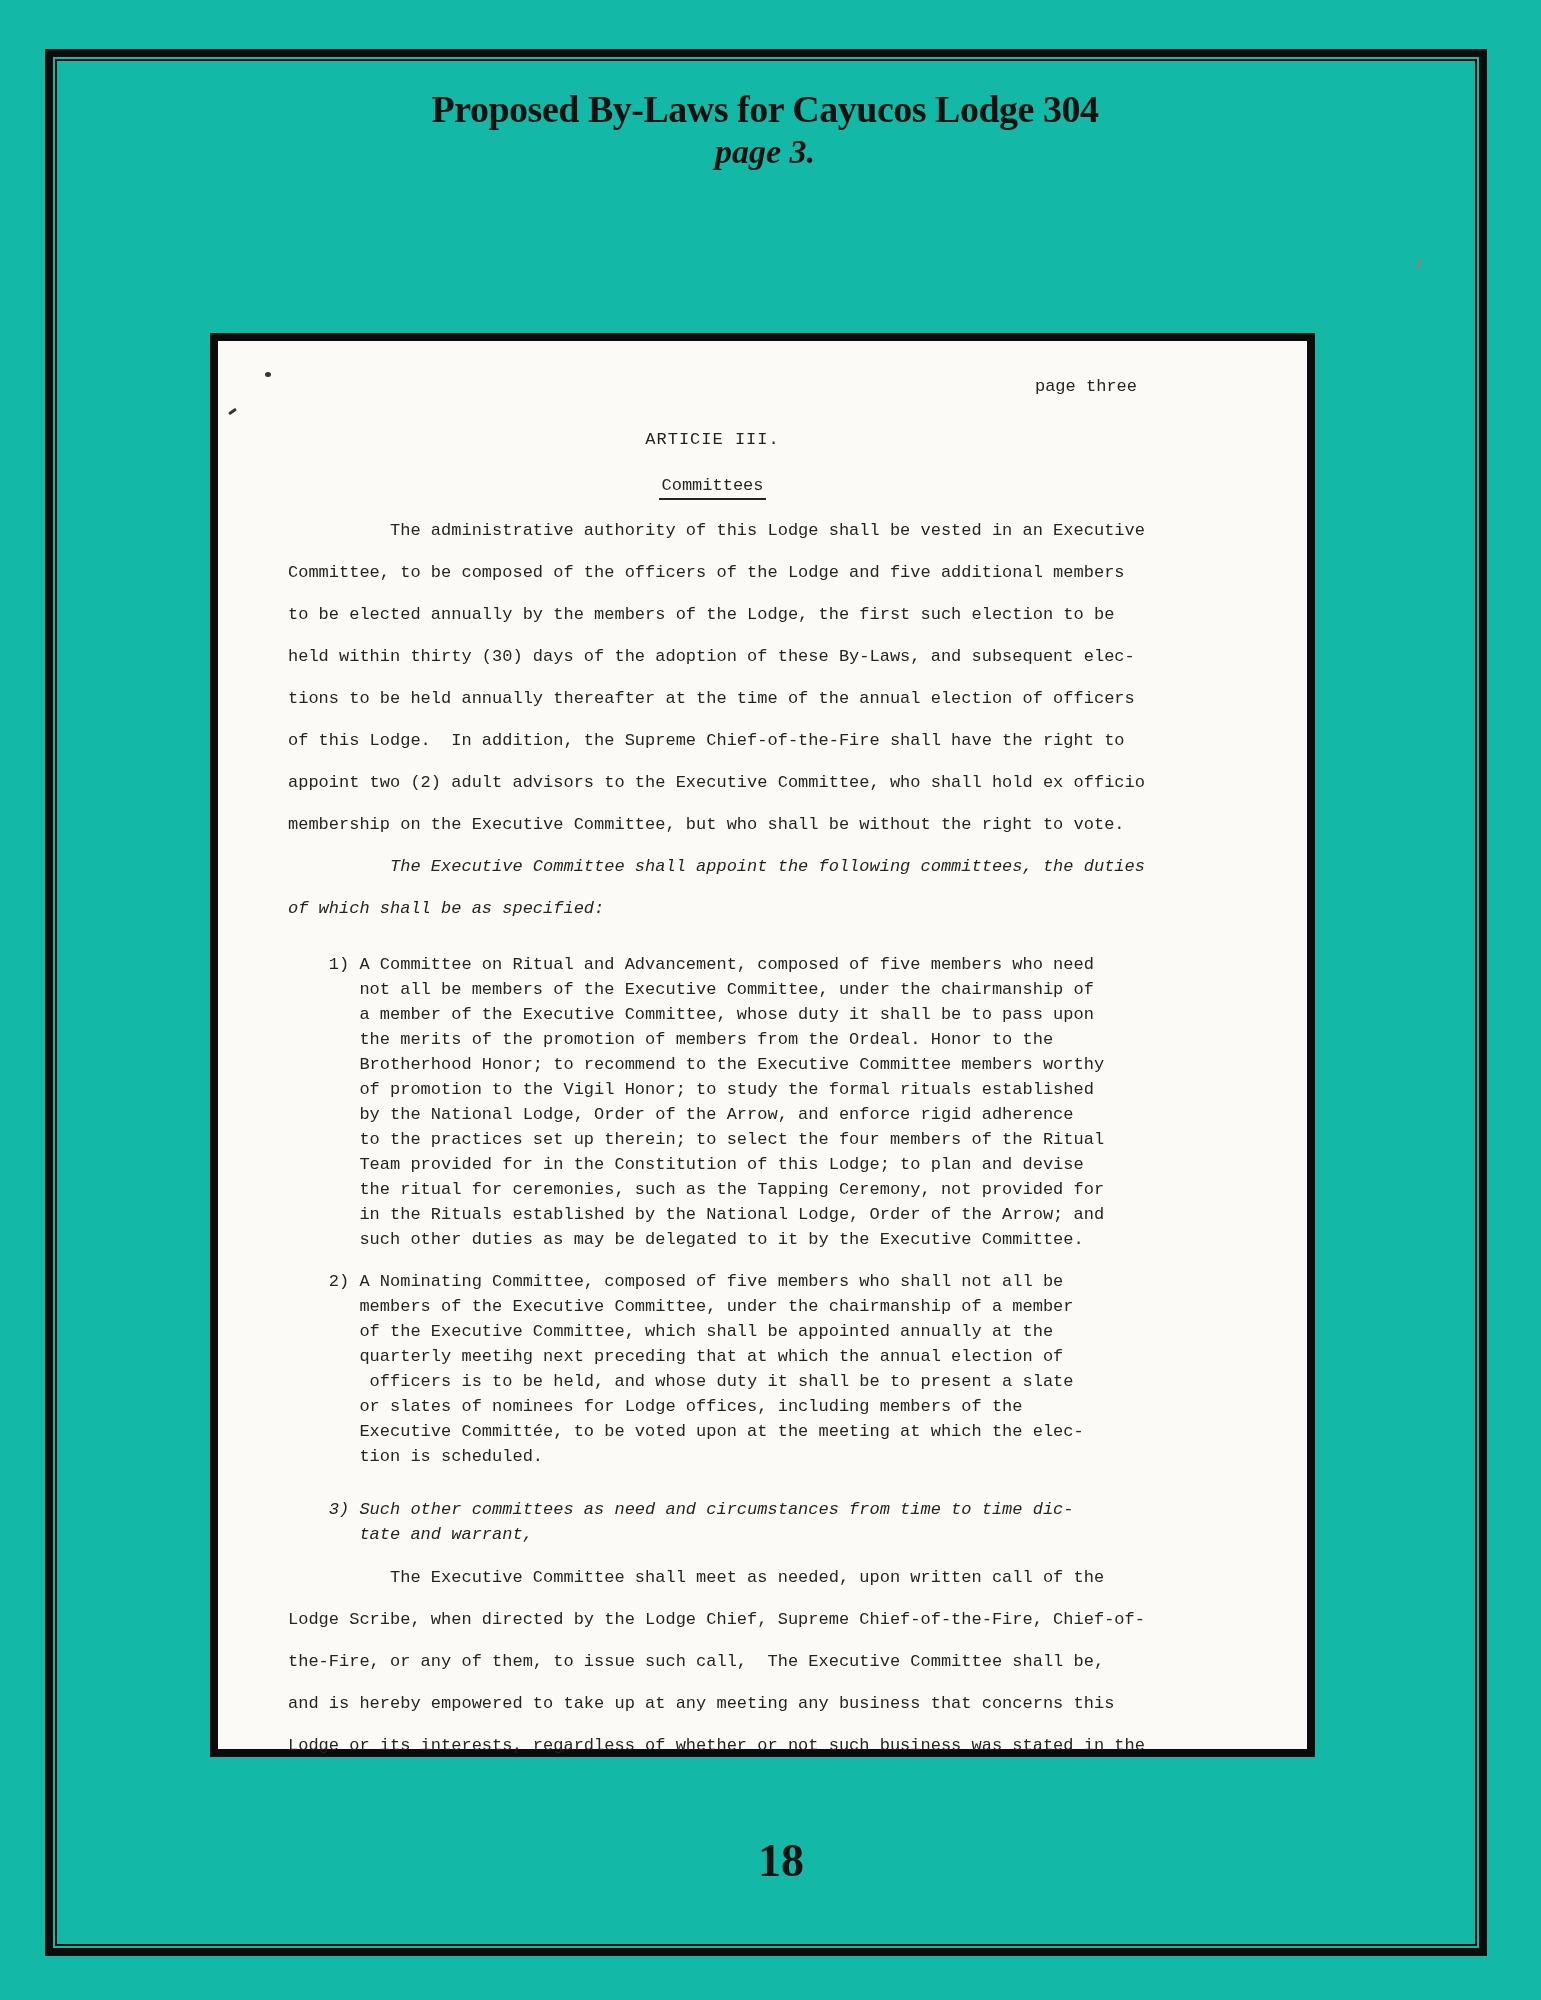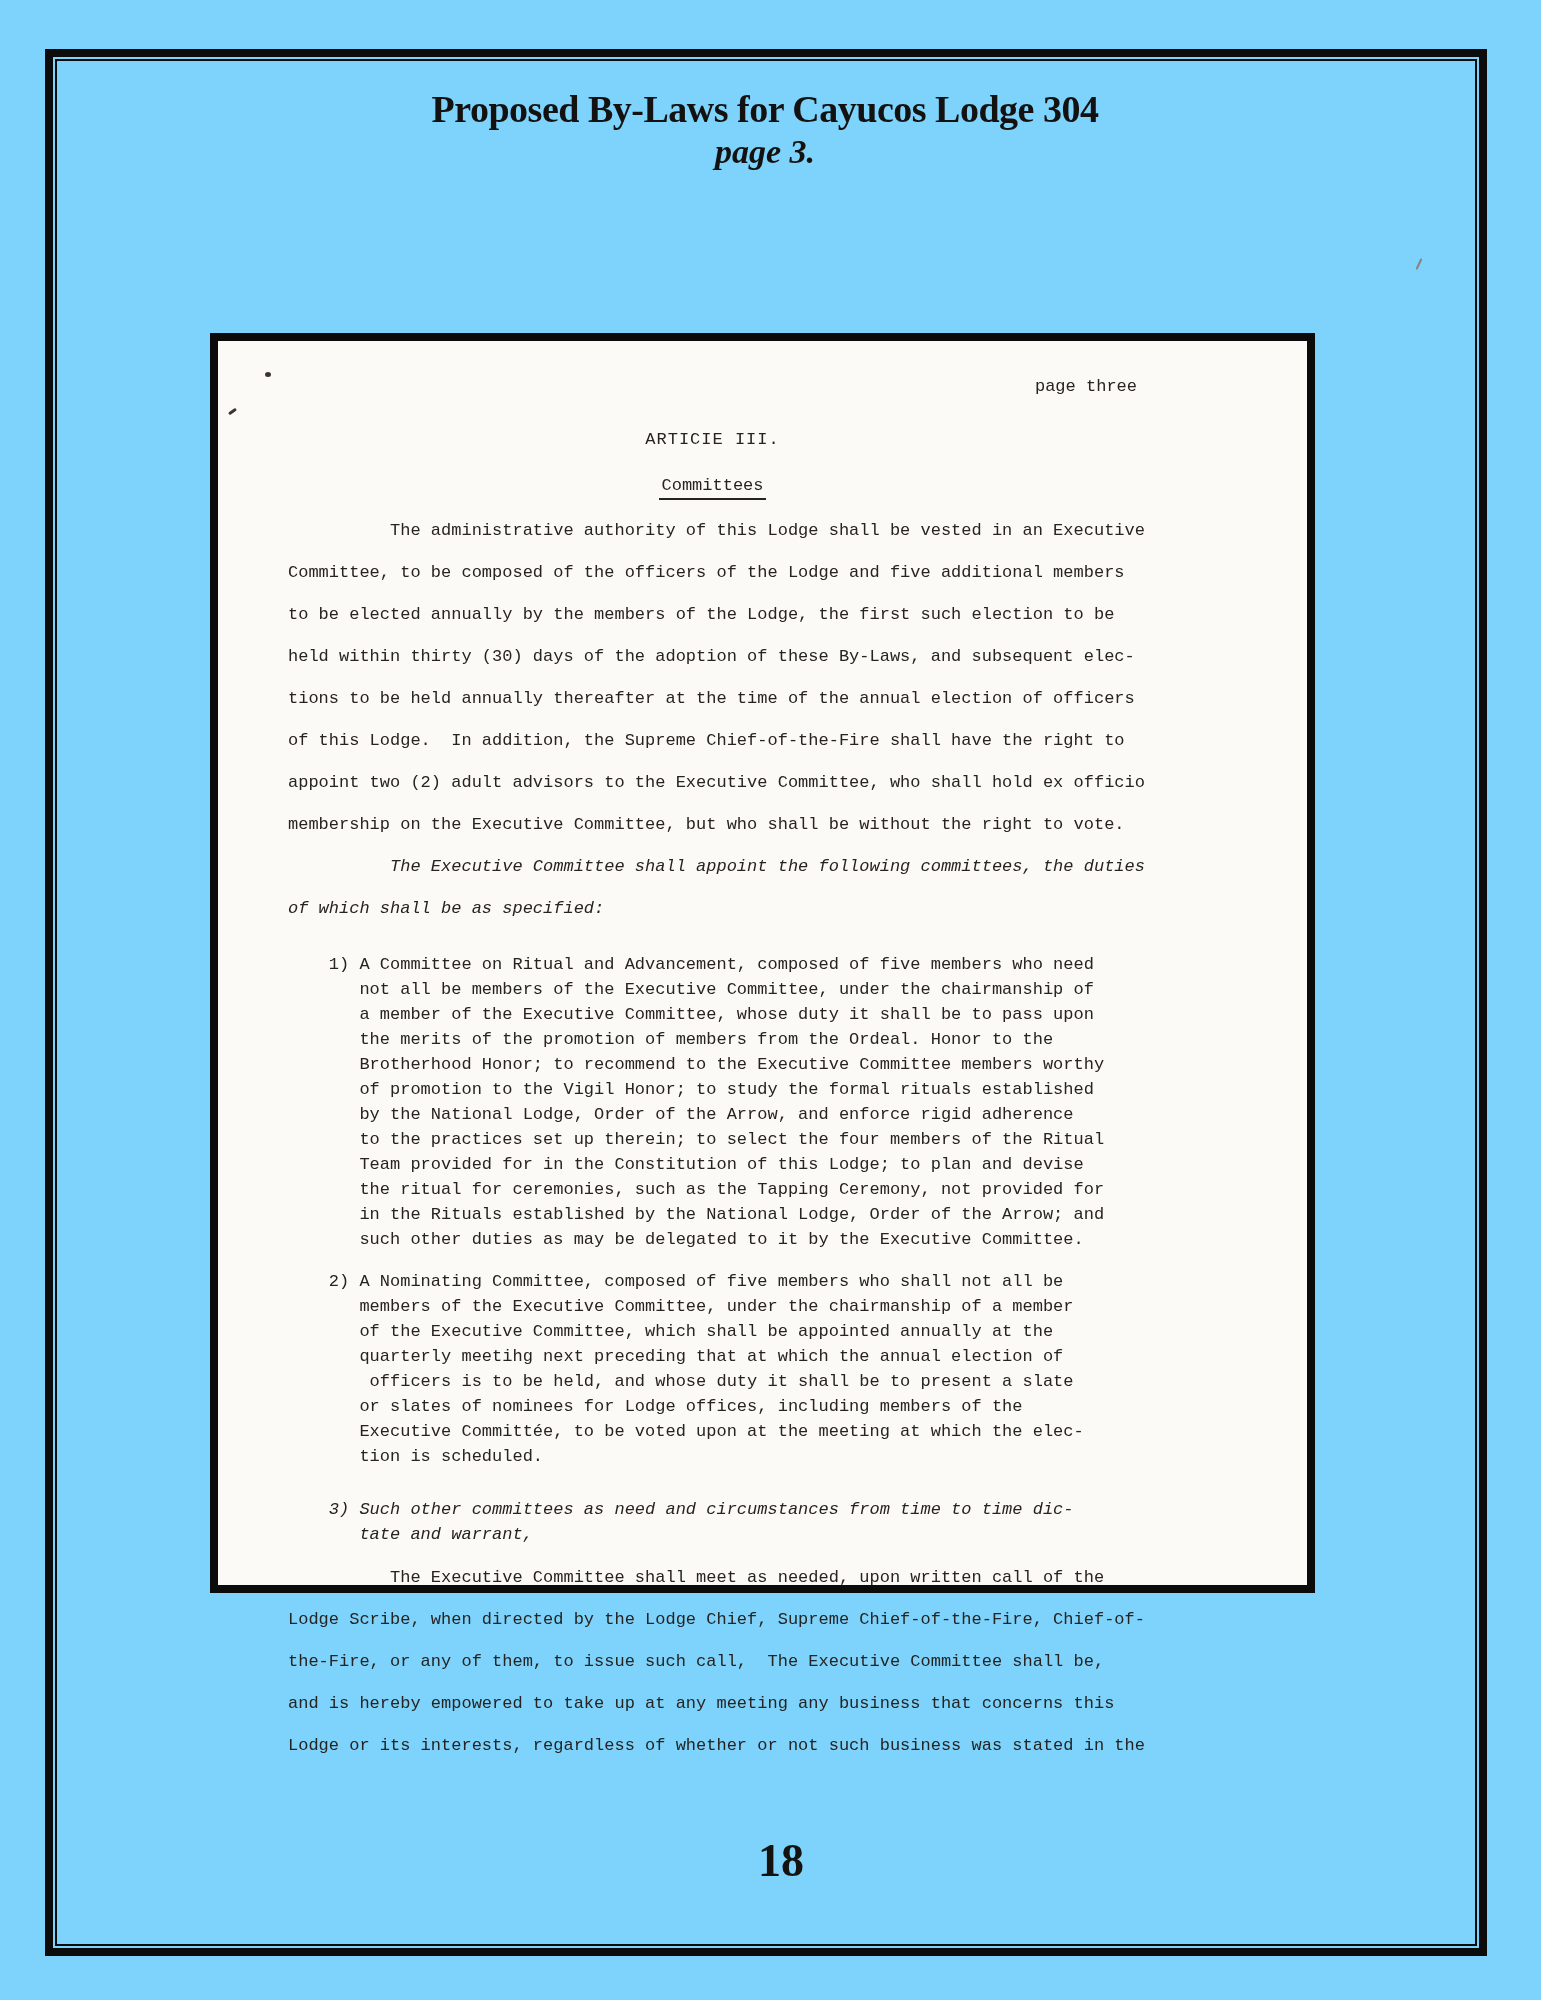--- a/index.html
+++ b/index.html
@@ -1,19 +1,19 @@
 <!DOCTYPE html>
 <html><head>
 <meta charset="utf-8">
 <style>
   html,body{margin:0;padding:0;background:#e8e6e1;}
   .page{
     position:relative;
     width:1541px;height:2000px;
-    background:#7dd3fc;
+    background:#14b8a6;
     font-family:"Liberation Serif", serif;
     overflow:hidden;
   }
   
   .frame-outer{
     position:absolute;left:45px;top:49px;width:1442px;height:1907px;
     border:8px solid #0c0c0c;box-sizing:border-box;
   }
   .frame-inner{
     position:absolute;inset:2px;
@@ -25,21 +25,21 @@
     text-align:center;color:#141210;
   }
   .title-line1{
     font-size:38px;font-weight:700;letter-spacing:-0.5px;line-height:1.15;
   }
   .title-line2{
     font-size:34px;font-weight:700;line-height:1.2;font-style:italic;
   }
   
   .inner-box{
-    position:absolute;left:210px;top:333px;width:1105px;height:1260px;
+    position:absolute;left:210px;top:333px;width:1105px;height:1424px;
     border:8px solid #0b0b0b;box-sizing:border-box;
     background:#fcfaf6;
   }
   .inner-content{
     position:absolute;left:0;top:0;right:0;bottom:0;
     padding:28px 40px 0 70px;
     font-family:"Liberation Mono", monospace;
     font-size:17px;color:#262320;
   }
   .tline{white-space:pre;}

